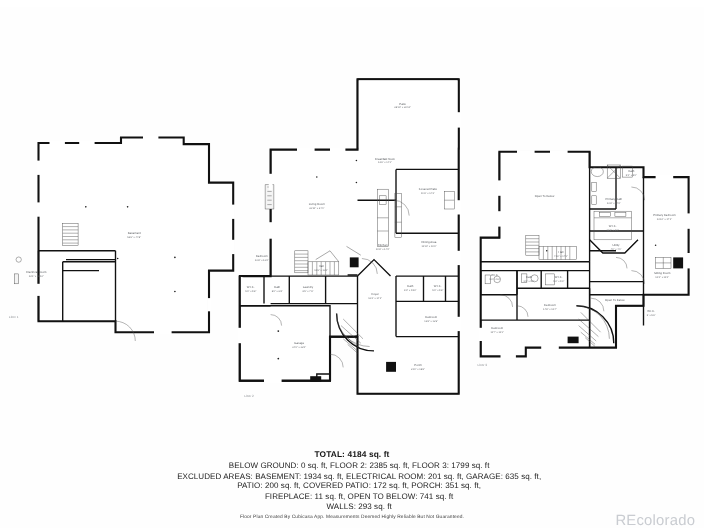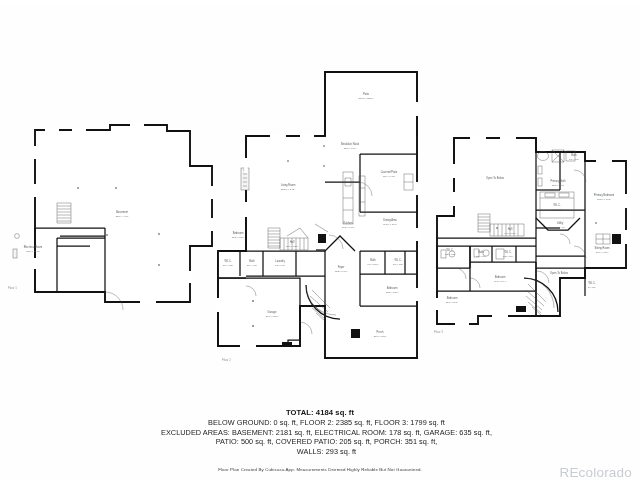--- a/index.html
+++ b/index.html
@@ -505,22 +505,23 @@
         </g>
         <text class="floor-tag" x="434" y="327">Floor 3</text>
       </g>
 
     </svg>
   </div>
 
   <div class="summary">
     <div class="summary-total">TOTAL: 4184 sq. ft</div>
     <div class="summary-line">BELOW GROUND: 0 sq. ft, FLOOR 2: 2385 sq. ft, FLOOR 3: 1799 sq. ft</div>
-    <div class="summary-line">EXCLUDED AREAS: BASEMENT: 2181 sq. ft, ELECTRICAL ROOM: 178 sq. ft, GARAGE: 635 sq. ft,</div>
-    <div class="summary-line">PATIO: 500 sq. ft, COVERED PATIO: 205 sq. ft, PORCH: 351 sq. ft,</div>
+    <div class="summary-line">EXCLUDED AREAS: BASEMENT: 1934 sq. ft, ELECTRICAL ROOM: 201 sq. ft, GARAGE: 635 sq. ft,</div>
+    <div class="summary-line">PATIO: 200 sq. ft, COVERED PATIO: 172 sq. ft, PORCH: 351 sq. ft,</div>
+    <div class="summary-line">FIREPLACE: 11 sq. ft, OPEN TO BELOW: 741 sq. ft</div>
     <div class="summary-line">WALLS: 293 sq. ft</div>
   </div>
 
   <div class="credit">Floor Plan Created By Cubicasa App. Measurements Deemed Highly Reliable But Not Guaranteed.</div>
 
   <div class="watermark">REcolorado</div>
 
 </div>
 
 </body></html>

